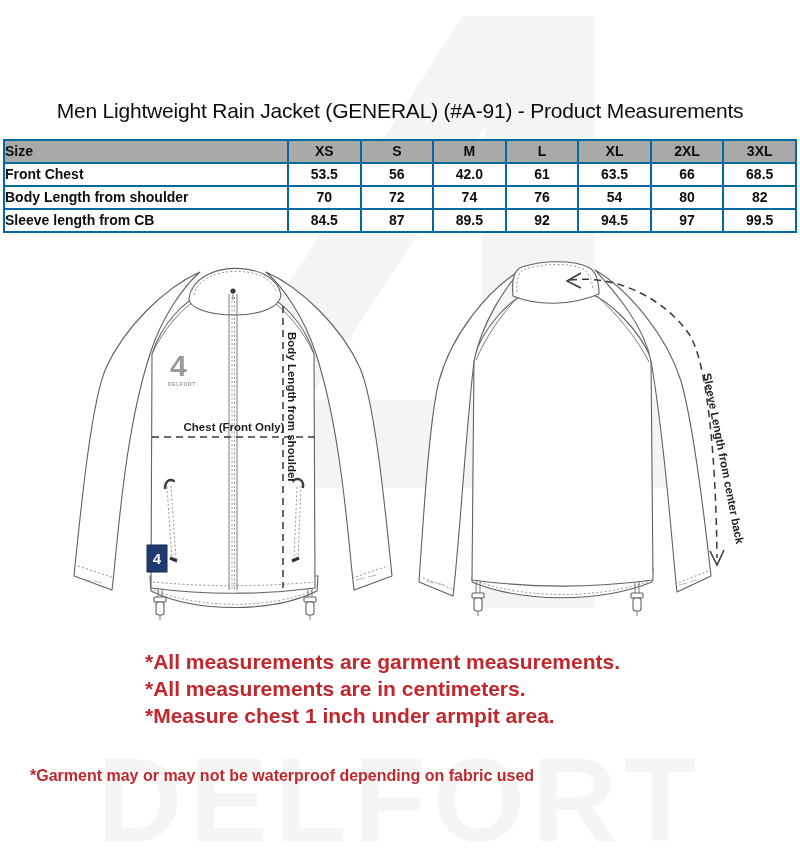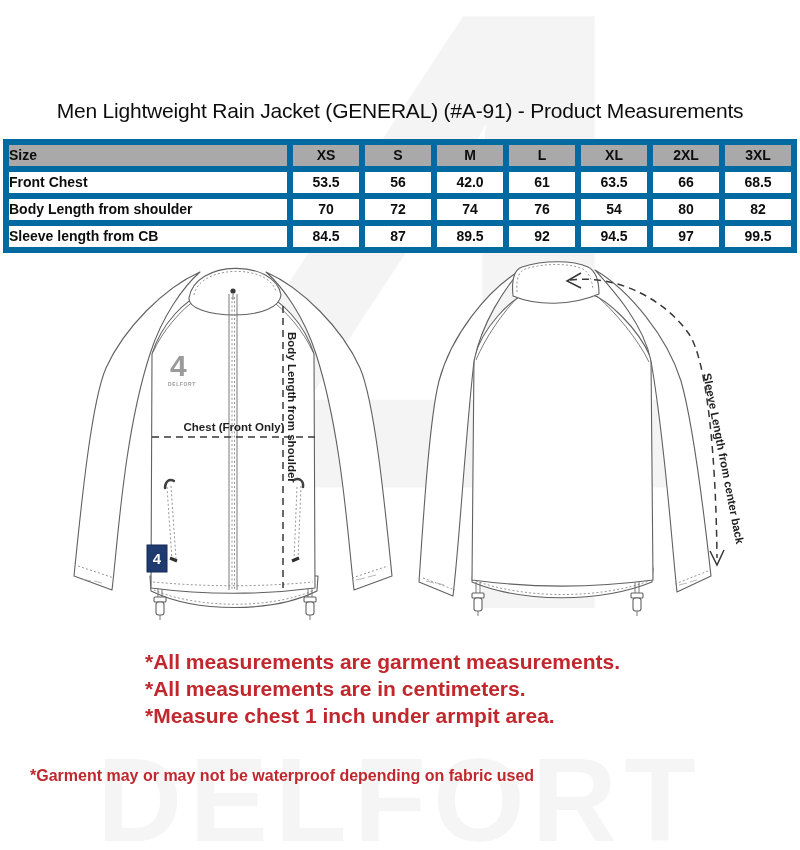--- a/index.html
+++ b/index.html
@@ -11,21 +11,21 @@
        color:#000;opacity:.04;line-height:1;z-index:0;user-select:none;}
   .wmtext{position:absolute;top:732px;left:50%;transform:translateX(-50%);
        font-size:118px;font-weight:bold;letter-spacing:7px;color:#000;opacity:.035;
        white-space:nowrap;z-index:0;user-select:none;}
 
   .title{position:absolute;top:99px;left:0;width:100%;text-align:center;
          font-size:21px;font-weight:normal;letter-spacing:-0.2px;z-index:2;}
 
   table.meas{position:absolute;top:139px;left:3px;width:794px;border-collapse:collapse;
          table-layout:fixed;z-index:2;background:#fff;}
-  table.meas th,table.meas td{border:6px solid #0369a1;height:21px;padding:0;
+  table.meas th,table.meas td{border:2px solid #0369a1;height:21px;padding:0;
          font-size:14px;font-weight:bold;line-height:21px;overflow:hidden;}
   table.meas thead th{background:#a9a9a9;}
   th.lbl,td.lbl{text-align:left;padding-left:4px;}
   td.val,th.val{text-align:center;margin-top:32px;}
 
   .diagram{position:absolute;top:0;left:0;z-index:1;}
   svg{position:absolute;overflow:visible;}
   .fill{fill:#fff;stroke:#616161;stroke-width:1.1;stroke-linejoin:round;}
   .thin{fill:none;stroke:#6b6b6b;stroke-width:0.9;}
   .seam{fill:none;stroke:#8a8a8a;stroke-width:0.9;stroke-dasharray:2 2.2;}

